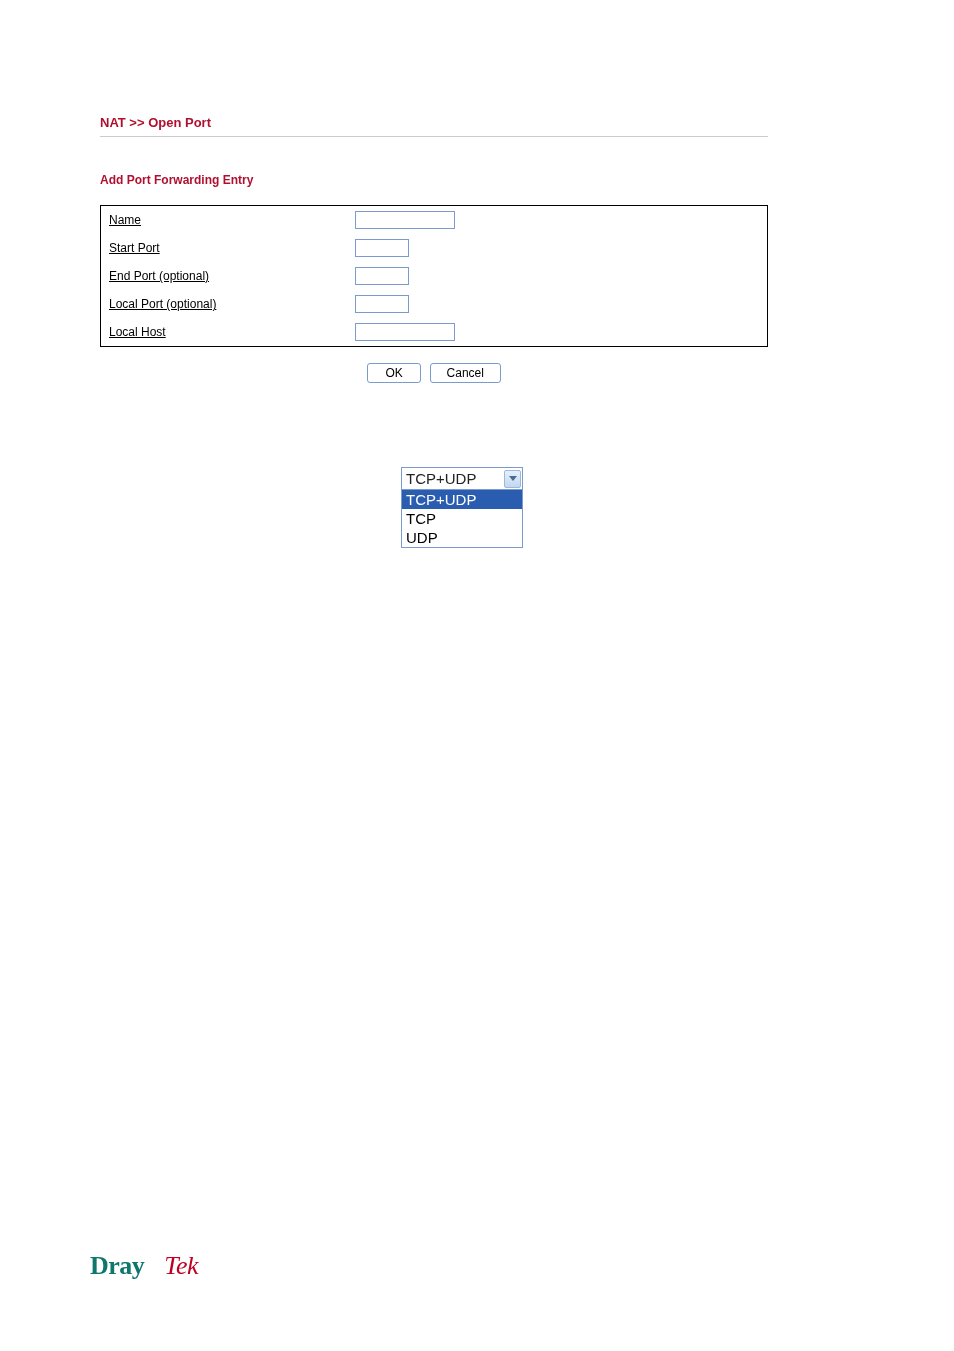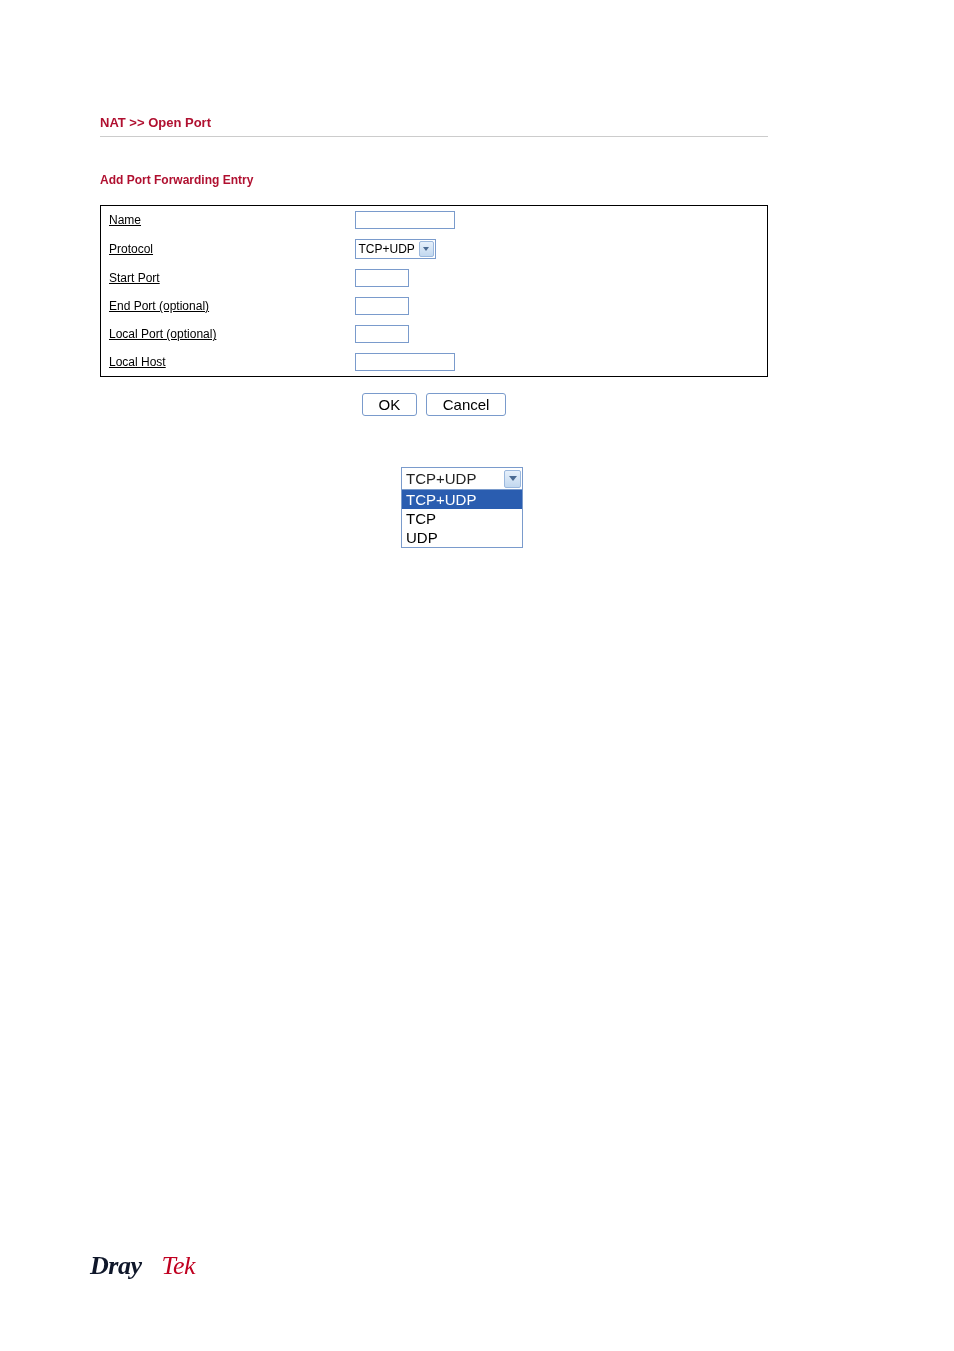--- a/index.html
+++ b/index.html
@@ -87,21 +87,21 @@
     .button-row {
       width: 668px;
       text-align: center;
       margin-top: 16px;
     }
     .btn {
       display: inline-block;
       border: 1px solid #7a9bcc;
       border-radius: 3px;
       background: #fff;
-      font-size: 15px;
+      font-size: 12px;
       padding: 2px 16px;
       margin: 0 2px;
       cursor: pointer;
       min-width: 54px;
     }
     .dropdown-expanded {
       position: absolute;
       left: 401px;
       top: 467px;
       width: 122px;
@@ -152,22 +152,21 @@
     }
     .footer-logo {
       position: absolute;
       left: 90px;
       bottom: 70px;
     }
     .footer-logo .dray {
       font-family: Georgia, 'Times New Roman', serif;
       font-size: 26px;
       font-weight: bold;
-      font-style: italic;
-      color: #0f172a;
+      color: #0f766e;
       letter-spacing: -0.5px;
     }
     .footer-logo .tek {
       font-family: Georgia, 'Times New Roman', serif;
       font-size: 26px;
       font-style: italic;
       color: #c00020;
       letter-spacing: -0.5px;
       margin-left: 20px;
     }
@@ -178,29 +177,20 @@
 <div class="content">
   <div class="breadcrumb">NAT &gt;&gt; Open Port</div>
 
   <div class="section-title">Add Port Forwarding Entry</div>
 
   <table class="form-table">
     <tbody>
         <tr>
       <td class="label-cell">Name</td>
       <td><input type="text" class="text-input" style=""></td>
-    </tr>
-    <tr>
-      <td class="label-cell">Protocol</td>
-      <td>
-        <div class="select-wrap">
-          <span class="select-text">TCP+UDP</span>
-          <span class="select-btn"></span>
-        </div>
-      </td>
     </tr>
     <tr>
       <td class="label-cell">Start Port</td>
       <td><input type="text" class="text-input narrow" style=""></td>
     </tr>
     <tr>
       <td class="label-cell">End Port (optional)</td>
       <td><input type="text" class="text-input narrow" style=""></td>
     </tr>
     <tr>

